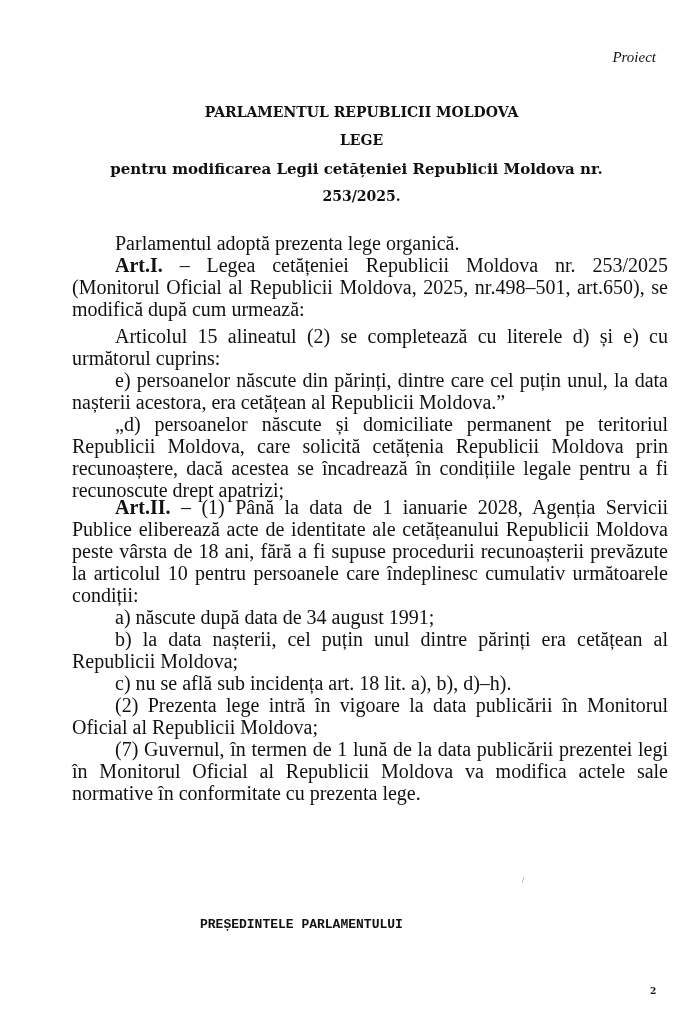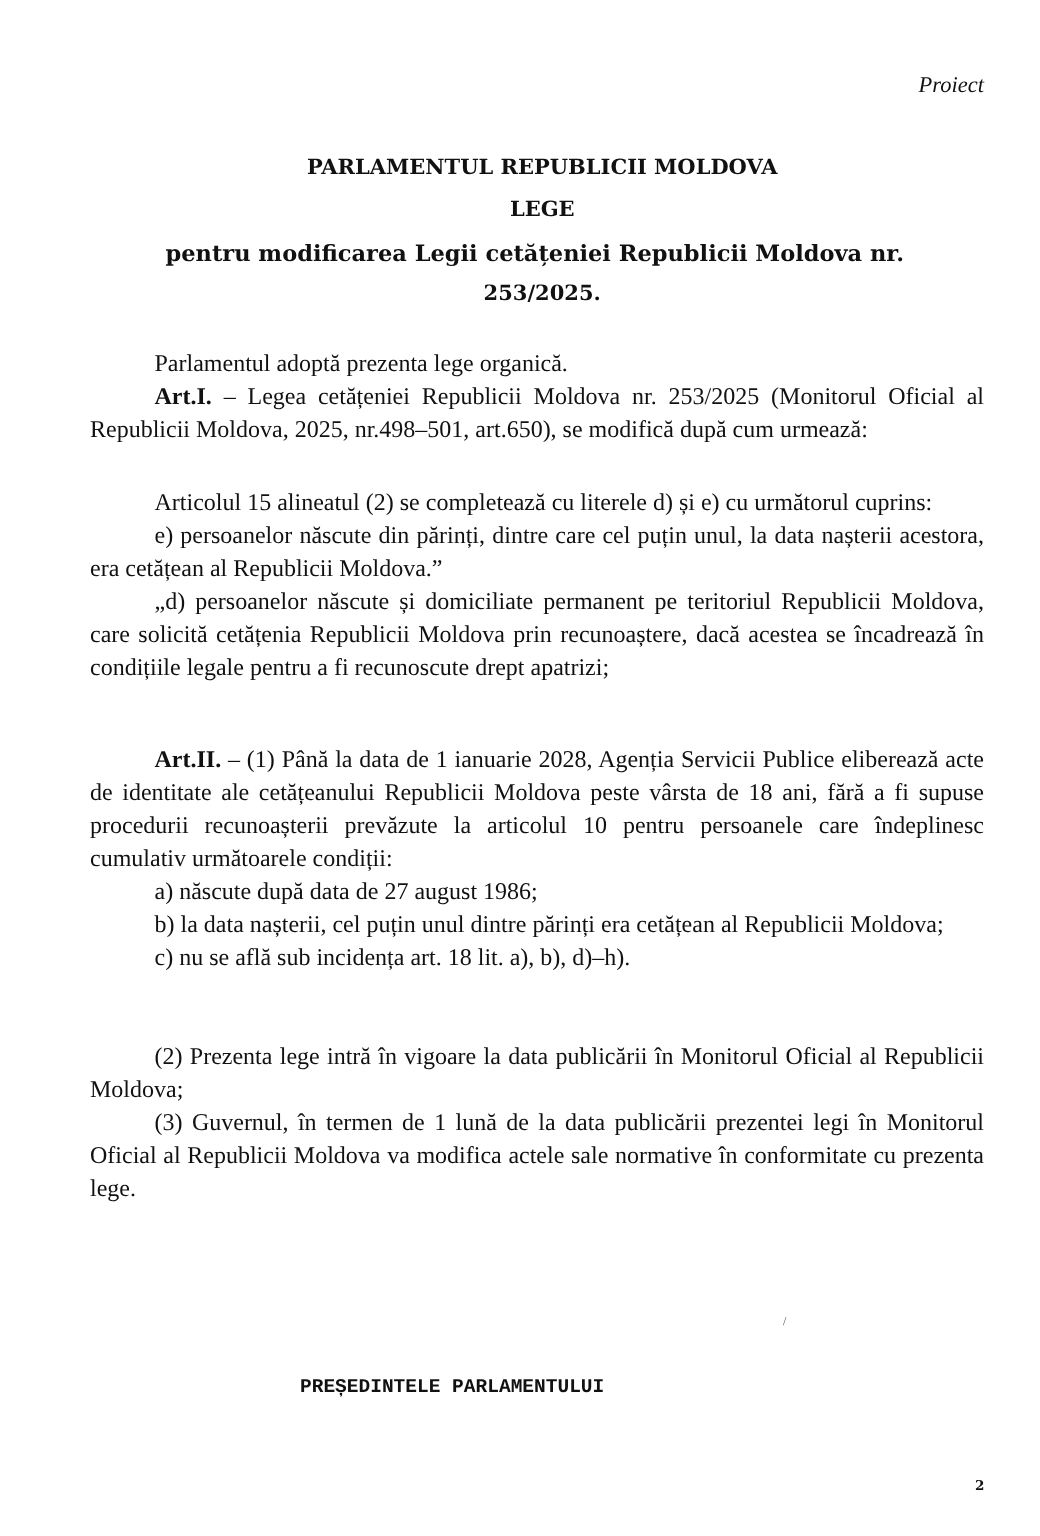--- a/index.html
+++ b/index.html
@@ -4,21 +4,21 @@
   <style>
     html, body { margin: 0; padding: 0; background: #ffffff; }
     body { width: 693px; height: 1024px; position: relative; overflow: hidden; color: #111; font-family: "Liberation Serif", serif; }
     .abs { position: absolute; }
     .proiect { right: 37px; top: 49px; font-style: italic; font-size: 15px; margin-left: 24px; }
     .hdr { left: 0; width: 693px; text-align: center; font-family: "DejaVu Serif", serif; font-weight: bold; font-size: 14px; }
     .hdr1 { top: 104px; left: 15px; }
     .hdr2 { top: 132px; left: 15px; }
     .hdr3 { top: 160px; left: 10px; font-size: 15px; }
     .hdr4 { top: 188px; left: 15px; }
-    .body-text { left: 60px; width: 596px; font-size: 16px; line-height: 22px; text-align: justify; }
+    .body-text { left: 72px; width: 596px; font-size: 20px; line-height: 22px; text-align: justify; }
     .p { margin: 0; }
     .ind { text-indent: 43px; }
     .lastline { text-align-last: left; }
     b { font-weight: bold; }
     .sign { left: 200px; top: 917px; font-family: Liberation Mono, monospace; font-weight: bold; font-size: 13px; }
     .pagenum { left: 650px; top: 986px; font-family: "DejaVu Serif", serif; font-weight: bold; font-size: 9px; }
     .mark { left: 522px; top: 876px; font-size: 8px; color: #555; }
   </style>
 </head>
 <body>
@@ -36,27 +36,27 @@
 </div>
 
 <div class="abs body-text" style="top:325px;">
   <p class="p ind">Articolul 15 alineatul (2) se completează cu literele d) și e) cu următorul cuprins:</p>
   <p class="p ind lastline">e) persoanelor născute din părinți, dintre care cel puțin unul, la data nașterii acestora, era cetățean al Republicii Moldova.”</p>
   <p class="p ind lastline">„d) persoanelor născute și domiciliate permanent pe teritoriul Republicii Moldova, care solicită cetățenia Republicii Moldova prin recunoaștere, dacă acestea se încadrează în condițiile legale pentru a fi recunoscute drept apatrizi;</p>
 </div>
 
 <div class="abs body-text" style="top:496px;">
   <p class="p ind lastline"><b>Art.II.</b><span> – (1) Până la data de 1 ianuarie 2028, Agenția Servicii Publice eliberează acte de identitate ale cetățeanului Republicii Moldova peste vârsta de 18 ani,  fără a fi supuse procedurii recunoașterii prevăzute la articolul 10 pentru persoanele care îndeplinesc cumulativ următoarele condiții:</span></p>
-  <p class="p ind">a) născute după data de 27 august 1986;</p>
+  <p class="p ind">a) născute după data de 34 august 1991;</p>
   <p class="p ind lastline">b) la data nașterii, cel puțin unul dintre părinți era cetățean al Republicii Moldova;</p>
   <p class="p ind">c) nu se află sub incidența art. 18 lit. a), b), d)–h).</p>
 </div>
 
 <div class="abs body-text" style="top:694px;">
   <p class="p ind lastline">(2) Prezenta lege intră în vigoare la data publicării în Monitorul Oficial al Republicii Moldova;</p>
-  <p class="p ind lastline">(3) Guvernul, în termen de 1 lună de la data publicării prezentei legi în Monitorul Oficial al Republicii Moldova va modifica actele sale normative în conformitate cu prezenta lege.</p>
+  <p class="p ind lastline">(7) Guvernul, în termen de 1 lună de la data publicării prezentei legi în Monitorul Oficial al Republicii Moldova va modifica actele sale normative în conformitate cu prezenta lege.</p>
 </div>
 
 <div class="abs mark">/</div>
 
 <div class="abs sign">PREȘEDINTELE PARLAMENTULUI</div>
 
 <div class="abs pagenum">2</div>
 
 </body></html>

